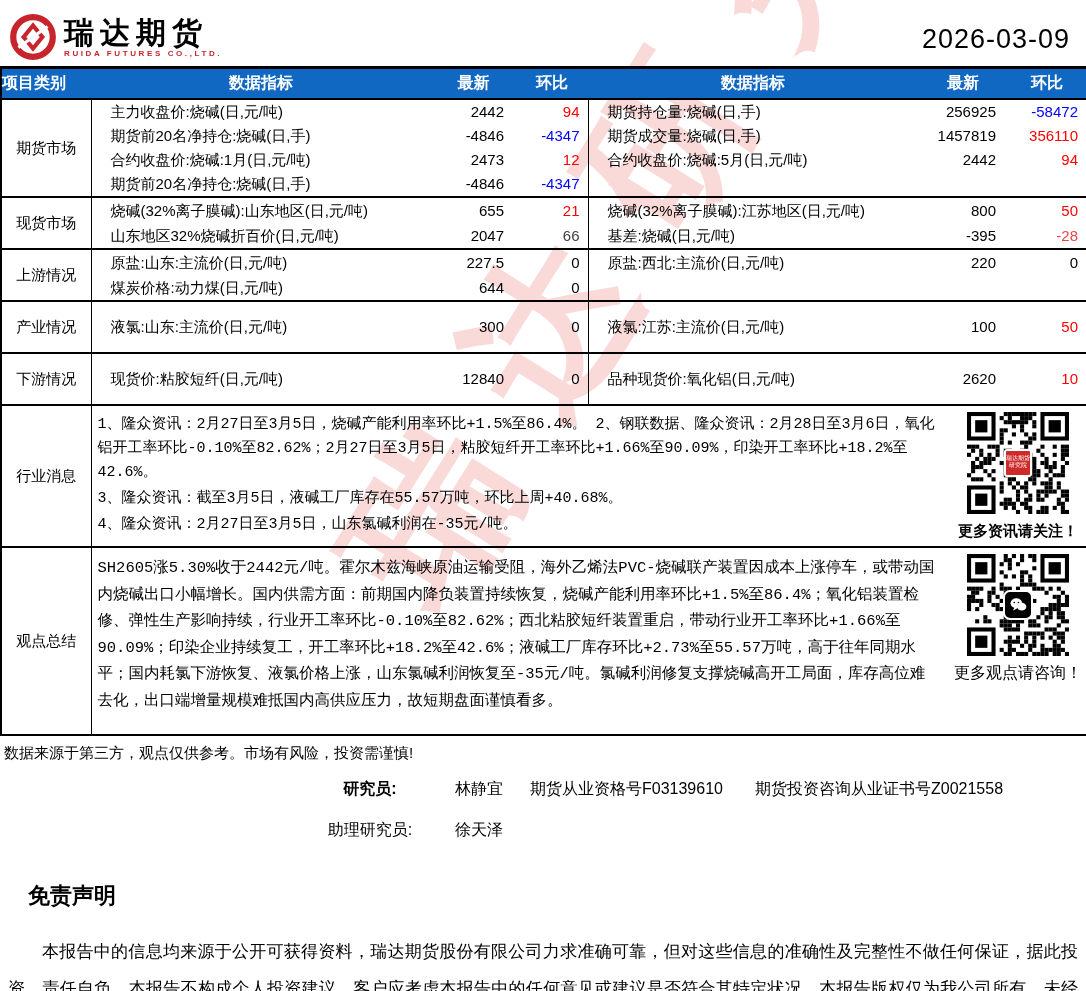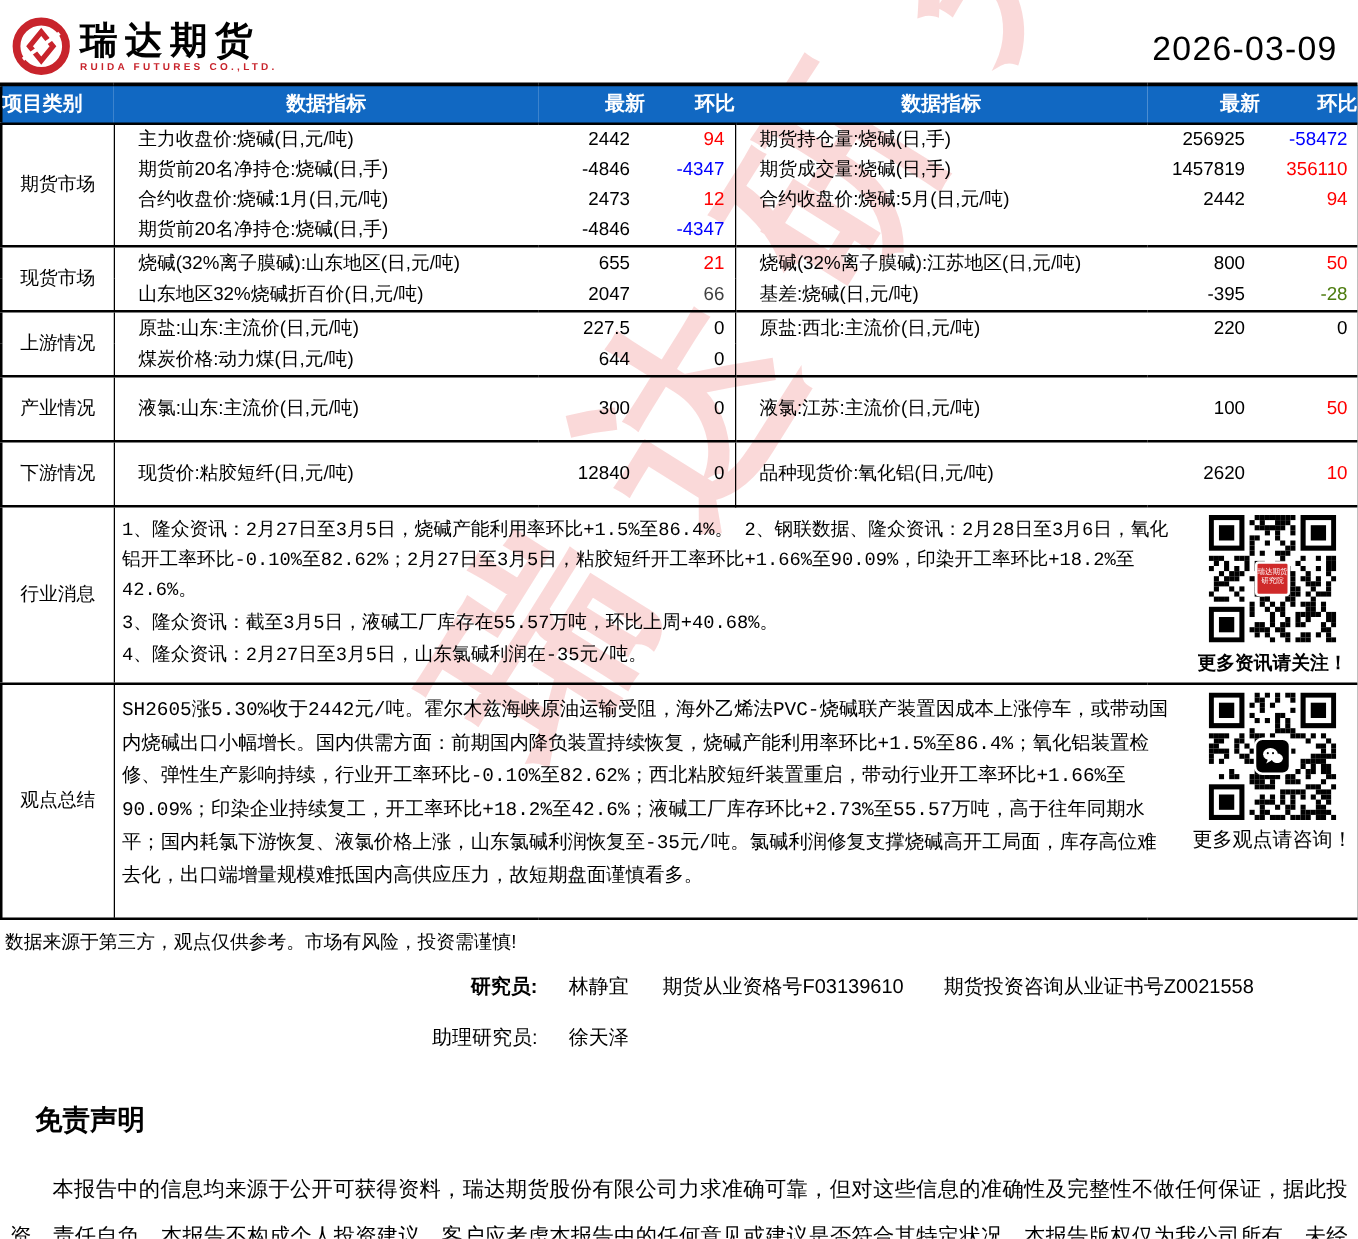--- a/index.html
+++ b/index.html
@@ -30,21 +30,21 @@
     width:1086px;border-collapse:collapse;table-layout:fixed;
     border:2px solid #000;border-top:3px solid #000;
     font-size:15px;
   }
   table.main th{
     background:#1168c2;color:#fff;font-weight:700;font-size:16px;
     padding:4px 0;border:none;
   }
   th.h-cat{text-align:left;padding-left:8px;}
   th.h-ind{text-align:center;}
-  th.h-val,th.h-chg{text-align:right;padding-right:10px;}
+  th.h-val,th.h-chg{padding-right:10px;}
   td{padding:1px 4px;line-height:22px;overflow:hidden;white-space:nowrap;}
   td.cat{text-align:center;white-space:nowrap;padding:14px 2px;}
   td.llabel,td.rlabel{border-left:1px solid #000;text-align:left;padding-left:19px;}
   td.val{text-align:right;padding-right:12px;}
   td.chg{text-align:right;padding-right:8px;}
   tr.section-start td{border-top:2px solid #000;}
   
   .merged-flex{display:flex;align-items:stretch;}
   .merged-text{flex:1;padding:7px 10px 4px 6px;white-space:normal;line-height:24px;font-size:15px;font-family:Liberation Mono, monospace;}
   .merged-text p{margin:0 0 2px 0;}
@@ -61,21 +61,21 @@
     border:2px solid #fff;border-radius:7px;box-sizing:border-box;
     display:flex;align-items:center;justify-content:center;
   }
   .qr-caption{margin-top:6px;font-size:15px;font-weight:700;}
   .qr-caption.serif{font-family:"Liberation Serif","DejaVu Serif",serif;font-weight:400;font-size:16px;}
   .summary-cell .merged-text{line-height:26.5px;font-size:15.5px;}
   
   .risk-note{margin:8px 0 0 4px;font-size:15px;position:relative;z-index:1;}
   .researchers{margin:16px 0 0 310px;font-size:16px;position:relative;z-index:1;}
   .res-row{display:grid;grid-template-columns:120px 100px 225px auto;margin-bottom:20px;}
-  .res-label{text-align:right;}
+  .res-label{text-align:center;}
   .res-label.bold{font-weight:700;}
   .res-name{padding-left:25px;}
   .disclaimer-title{margin:40px 0 0 28px;font-size:22px;font-weight:900;position:relative;z-index:1;}
   .disclaimer-body{
     margin:22px 8px 0 8px;font-size:17px;line-height:37px;
     text-indent:2em;text-align:justify;position:relative;z-index:1;
   }
 </style>
 </head>
 <body>
@@ -161,21 +161,21 @@
         <td class="rlabel">烧碱(32%离子膜碱):江苏地区(日,元/吨)</td>
         <td class="val">800</td>
         <td class="chg" style="color: rgb(255, 0, 0);">50</td>
       </tr>
       <tr>
         <td class="llabel">山东地区32%烧碱折百价(日,元/吨)</td>
         <td class="val">2047</td>
         <td class="chg" style="color: #404040;">66</td>
         <td class="rlabel">基差:烧碱(日,元/吨)</td>
         <td class="val">-395</td>
-        <td class="chg" style="color: #4d7c0f;">-28</td>
+        <td class="chg" style="color: #ef4444;">-28</td>
       </tr>
       <tr class="section-start">
         <td class="cat" rowspan="2">上游情况</td>
         <td class="llabel">原盐:山东:主流价(日,元/吨)</td>
         <td class="val">227.5</td>
         <td class="chg">0</td>
         <td class="rlabel">原盐:西北:主流价(日,元/吨)</td>
         <td class="val">220</td>
         <td class="chg">0</td>
       </tr>

